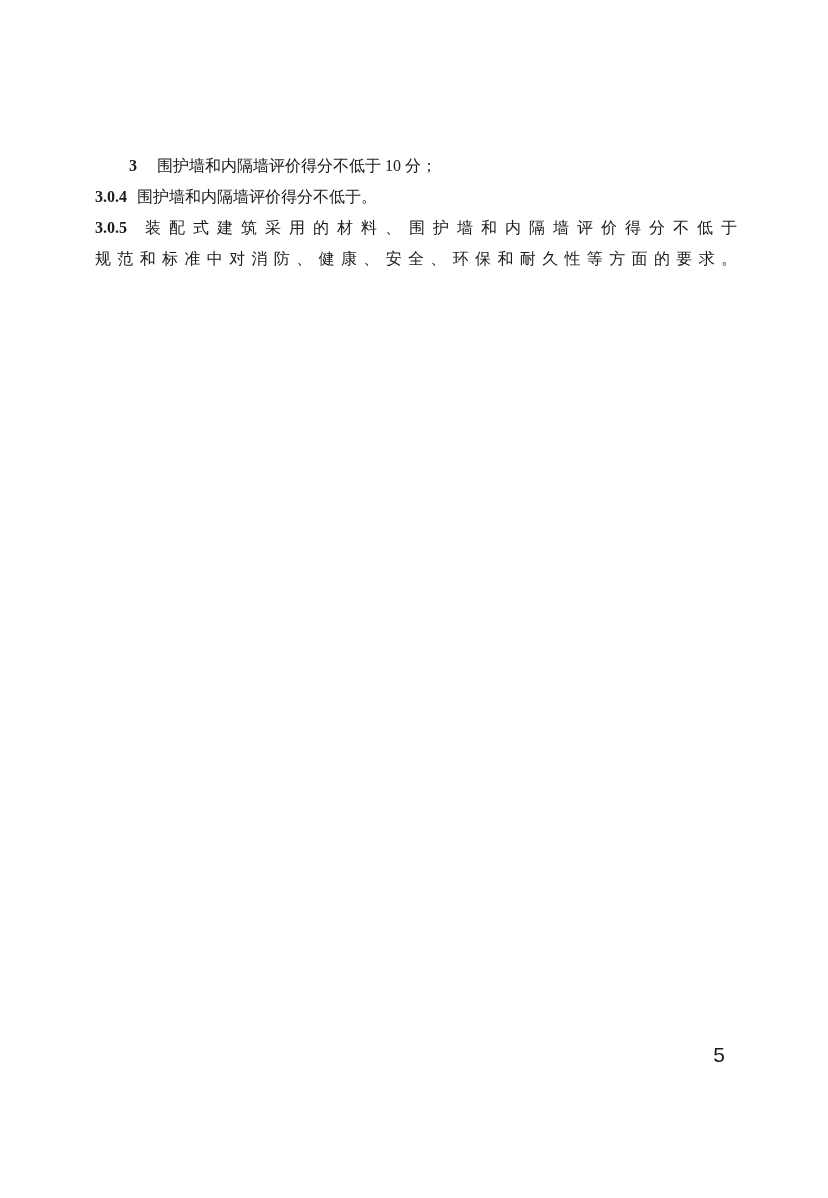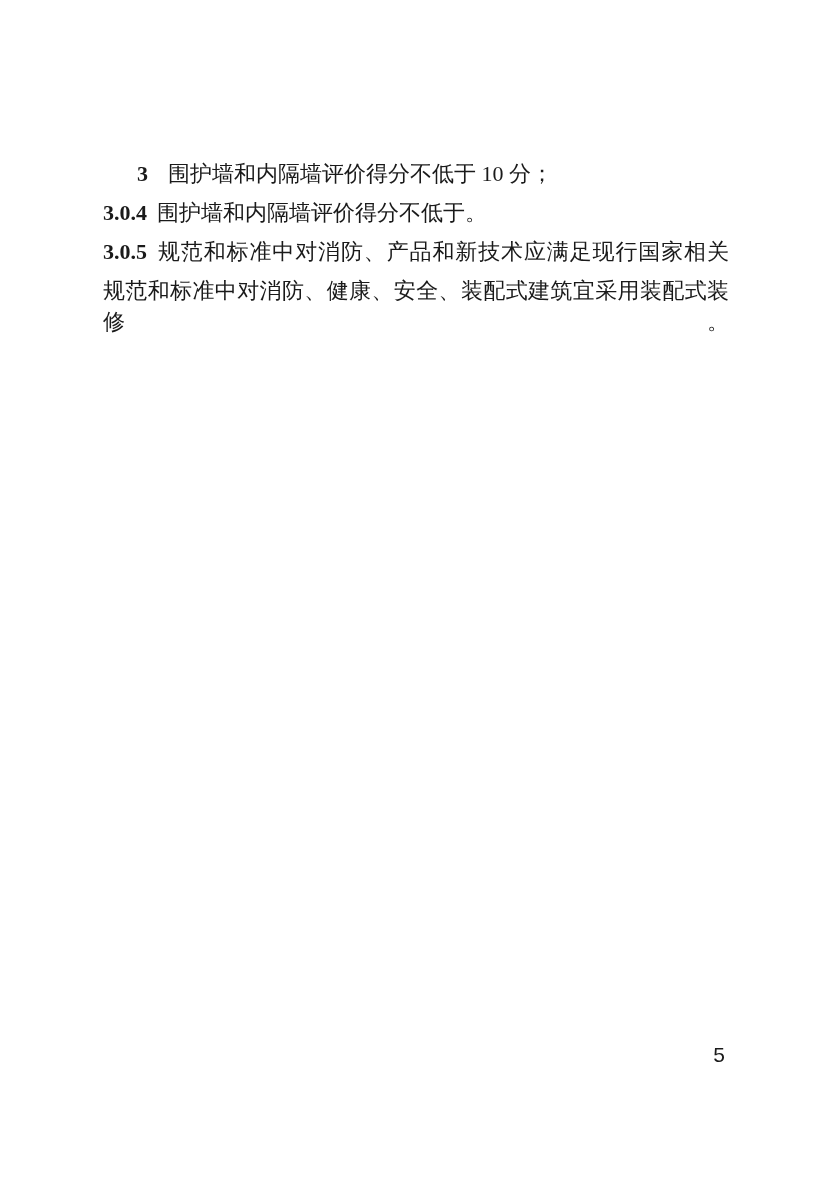--- a/index.html
+++ b/index.html
@@ -16,23 +16,23 @@
     font-family: "Liberation Serif", "DejaVu Serif", serif;
     color: #1a1a1a;
   }
   .text-block {
     position: absolute;
     left: 95px;
     top: 150px;
     width: 642px;
   }
   .line {
-    margin: 8px;
+    margin: 0;
     padding: 0;
-    font-size: 22px;
+    font-size: 16px;
     line-height: 31px;
     white-space: normal;
   }
   .list-item { padding-left: 34px; }
   .item-num {
     font-weight: bold;
     margin-right: 20px;
   }
   .clause-num {
     font-weight: bold;
@@ -59,21 +59,21 @@
 
 <div class="page">
 
   <main class="text-block">
 
     <p class="line list-item"><span class="item-num">3</span><span>围护墙和内隔墙评价得分不低于 10 分；</span></p>
 
 
     <p class="line"><span class="clause-num">3.0.4</span><span>围护墙和内隔墙评价得分不低于。</span></p>
 
-    <p class="line flush"><span class="clause-num">3.0.5</span><span>规范和标准中对消防、产品和新技术应满足现行国家相关</span></p>
+    <p class="line flush"><span class="clause-num">3.0.5</span><span>装配式建筑采用的材料、围护墙和内隔墙评价得分不低于</span></p>
 
-    <p class="line flush">规范和标准中对消防、健康、安全、装配式建筑宜采用装配式装修。</p>
+    <p class="line flush">规范和标准中对消防、健康、安全、环保和耐久性等方面的要求。</p>
 
   </main>
 
   <div class="page-number">5</div>
 
 </div>
 
 </body></html>

